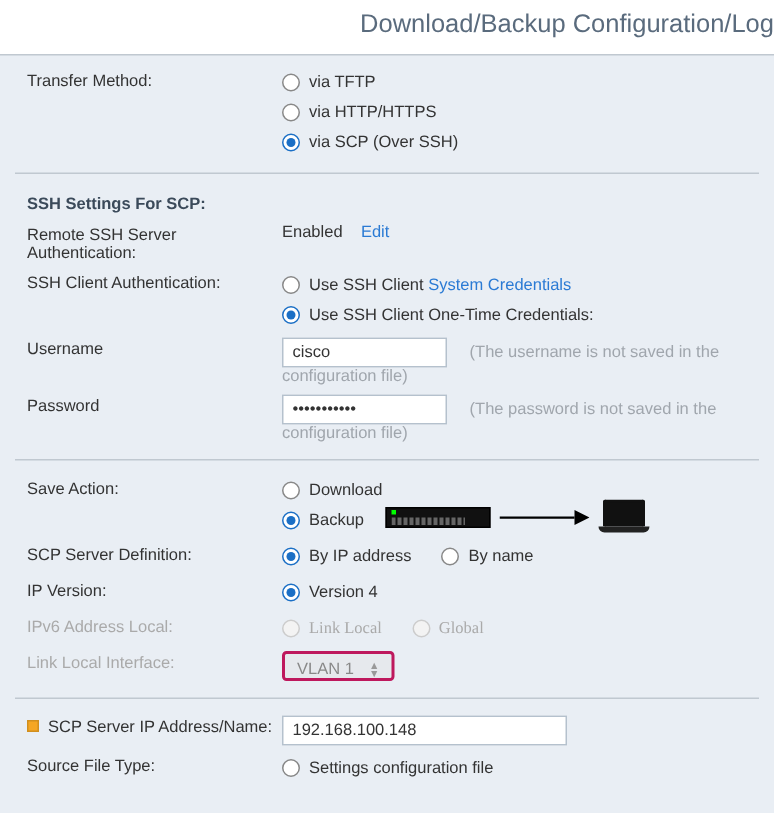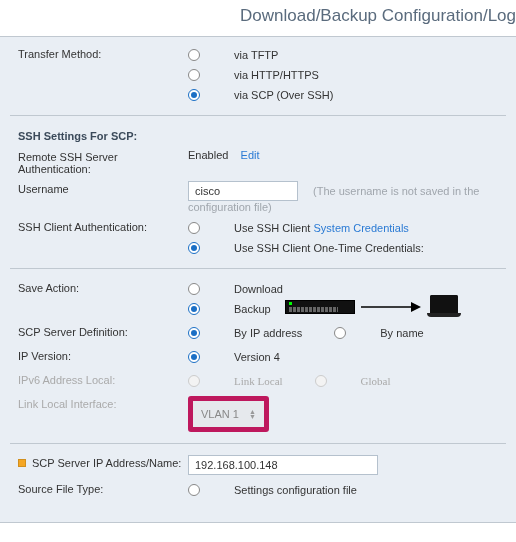--- a/index.html
+++ b/index.html
@@ -31,47 +31,47 @@
   }
   .label {
     width: 170px;
     flex-shrink: 0;
     color: #333;
     padding-top: 2px;
   }
   .label.disabled { color: #aaa; }
   .value { flex: 1; }
   .radio-col { display: flex; flex-direction: column; gap: 2px; }
-  .radio-row { display: flex; gap: 32px; align-items:center;text-align:center; }
+  .radio-row { display: flex; gap: 20px; align-items:center;text-align:center; }
   .radio-item { display: flex; align-items: center; gap: 6px; height: 18px;}
   .radio {
     width: 12px; height: 12px; border-radius: 50%;
     border: 1px solid #888; background: #fff; position: relative; flex-shrink:0;
   }
   .radio.selected { border-color: #1b6fc5; }
   .radio.selected::after {
     content: ""; position: absolute; top: 2px; left: 2px;
     width: 6px; height: 6px; border-radius: 50%; background: #1b6fc5;
   }
   .radio.disabled { border-color:#ccc; background:#f3f3f3;}
-  .rlabel { color: #333; margin-left: 28px; }
+  .rlabel { color: #333; }
   .rlabel.disabled { color:#aaa;font-family:Liberation Serif, serif;}
   .link { color: #2a7ad4; }
   .textbox {
     border: 1px solid #b5c1cd;
     background: #fff;
     height: 20px;
     padding: 2px 6px;
     font-size: 11px;
     color:#333;
   }
   .select-fake {
-    display:inline-flex; align-items:center; gap:10px;
-    background:#e6e9ed; border:5px solid #be185d; border-radius:3px;
-    height:36px; padding:0 8px; color:#888; font-size:11px;
+    display:inline-flex; align-items:flex-end; gap:10px;
+    background:#e6e9ed; border:2px solid #be185d; border-radius:3px;
+    height:20px; padding:0 8px; color:#888; font-size:11px;
   }
   .select-arrows { display:flex; flex-direction:column; line-height:5px; font-size:7px; color:#999;}
   .hint { color: #a0a6ad; margin-left:12px; }
   .section-title {
     font-weight: bold;
     color: #3b4a5a;
     padding: 6px 0 4px 8px;
   }
   .marker {
     display:inline-block; width:8px; height:8px; background:#f5a623; border:1px solid #d18f1e;
@@ -134,43 +134,50 @@
   <div class="row">
     <div class="label">Remote SSH Server Authentication:</div>
     <div class="value">
       <span>Enabled</span>
       &nbsp;&nbsp;
       <span class="link">Edit</span>
     </div>
   </div>
 
   <div class="row">
-    <div class="label">Username</div>
-    <div class="value">
-      <input class="textbox" style="width: 110px;" value="cisco">
-      <span class="hint">(The username is not saved in the configuration file)</span>
-    </div>
-  </div>
-
-  <div class="row">
     <div class="label">SSH Client Authentication:</div>
     <div class="value radio-col">
       <div class="radio-item">
         <span class="radio"></span>
         <span class="rlabel">
           <span>Use SSH Client </span><span class="link">System Credentials</span>
         </span>
       </div>
       <div class="radio-item">
         <span class="radio selected"></span>
         <span class="rlabel">Use SSH Client One-Time Credentials:</span>
       </div>
     </div>
   </div>
 
+  <div class="row">
+    <div class="label">Username</div>
+    <div class="value">
+      <input class="textbox" style="width: 110px;" value="cisco">
+      <span class="hint">(The username is not saved in the configuration file)</span>
+    </div>
+  </div>
+
+  <div class="row">
+    <div class="label">Password</div>
+    <div class="value">
+      <input class="textbox" style="width: 110px;" value="•••••••••••">
+      <span class="hint">(The password is not saved in the configuration file)</span>
+    </div>
+  </div>
 
   <hr class="rule">
 
   <div class="row">
     <div class="label">Save Action:</div>
     <div class="value radio-col" style="position:relative">
       <div class="radio-item">
         <span class="radio"></span>
         <span class="rlabel">Download</span>
       </div>

